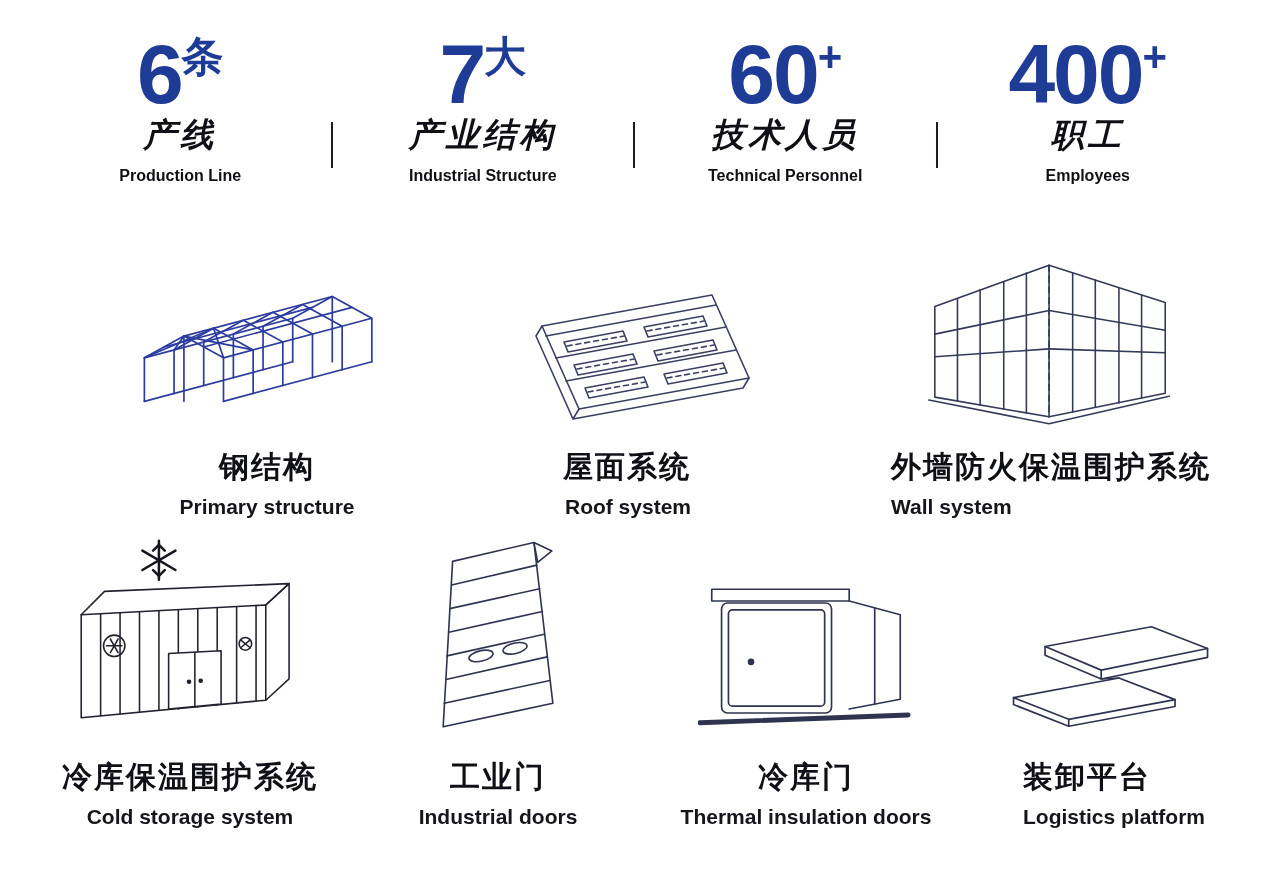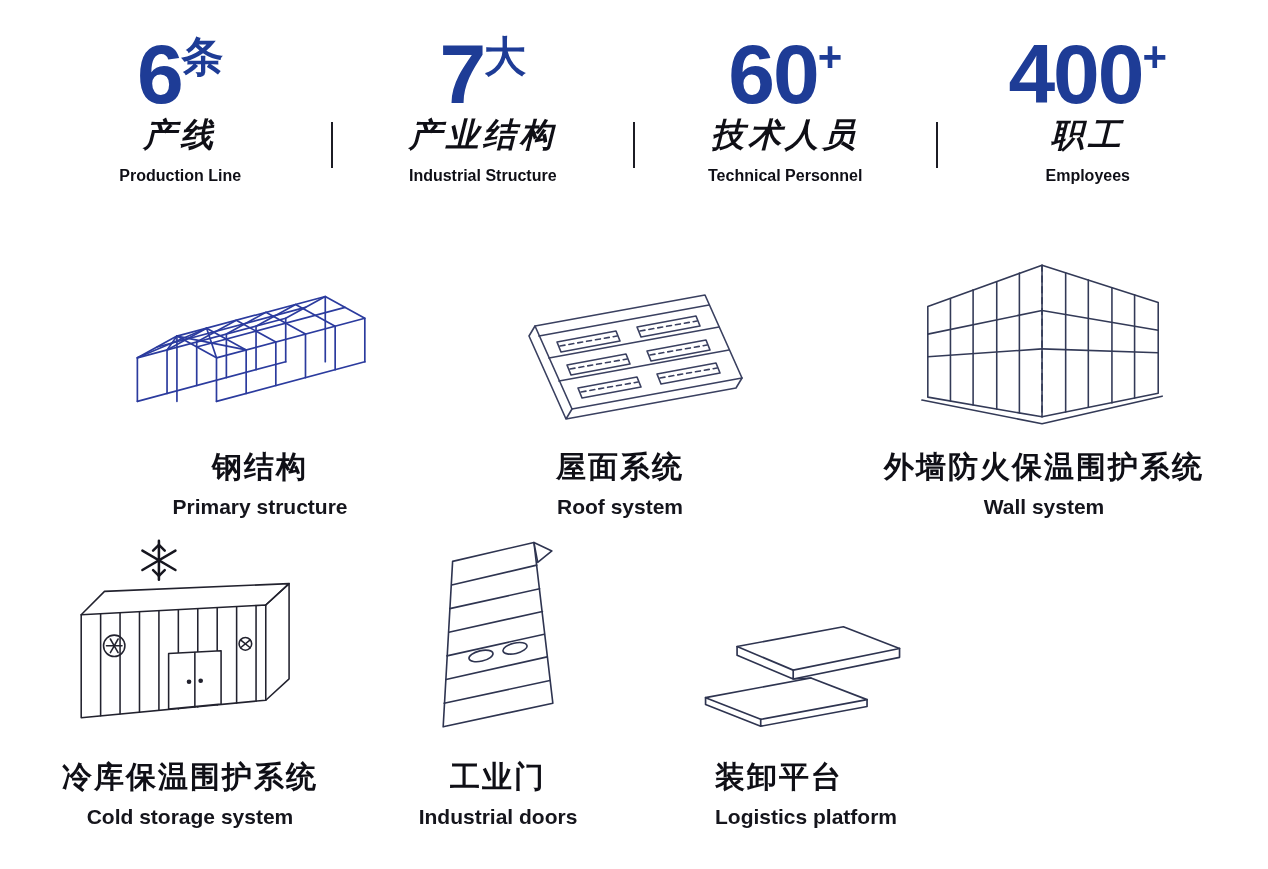--- a/index.html
+++ b/index.html
@@ -18,21 +18,21 @@
   .stats{display:flex;justify-content:space-evenly;align-items:flex-start;padding:36px 30px 0 30px;}
   .stat{display:flex;flex-direction:column;align-items:center;min-width:215px;}
   .num-row{display:flex;align-items:flex-start;line-height:.92;}
   .num{font-size:84px;font-weight:800;color:var(--blue);letter-spacing:-2px;}
   .unit{font-size:42px;font-weight:800;color:var(--blue);margin-top:2px;}
   .cn{font-size:33px;font-weight:700;color:var(--ink);letter-spacing:4px;white-space:nowrap;font-style:italic;}
   .en{font-size:16px;font-weight:700;color:var(--ink);margin-top:9px;white-space:nowrap;}
   .vdiv{width:2px;height:46px;background:#1c1c24;margin-top:86px;flex:0 0 2px;}
   
   .row{display:grid;width:100%;}
-  .row1{grid-template-columns:420px 400px 448px;margin-top:34px;}
+  .row1{grid-template-columns:420px 400px 448px;margin-top:34px;padding-left:7px;}
   .row1 .product:first-child{padding-left:100px;}
   .row2{grid-template-columns:25% 25% 25% 25%;margin-top:14px;padding-left:36px;}
   .product{display:flex;flex-direction:column;align-items:center;}
   .art{display:flex;align-items:flex-end;justify-content:center;}
   .row1 .art{height:212px;}
   .row2 .art{height:208px;}
   .p-cn{font-size:30px;font-weight:700;color:var(--ink);margin-top:16px;letter-spacing:2px;white-space:nowrap;}
   .p-en{font-size:21px;font-weight:600;color:#15151c;margin-top:7px;white-space:nowrap;}
   svg{display:block;}
   svg g{fill:none;stroke-linecap:round;stroke-linejoin:round;}
@@ -139,21 +139,21 @@
             <line x1="90" y1="88" x2="147" y2="78" stroke-dasharray="5 4"></line>
             <path d="M167,70 L226,59 L230,69 L171,80 Z"></path>
             <line x1="170" y1="74" x2="227" y2="64" stroke-dasharray="5 4"></line>
             <path d="M98,107 L157,96 L161,106 L102,117 Z"></path>
             <line x1="101" y1="111" x2="158" y2="101" stroke-dasharray="5 4"></line>
             <path d="M177,93 L236,82 L240,92 L181,103 Z"></path>
             <line x1="180" y1="97" x2="237" y2="87" stroke-dasharray="5 4"></line>
           </g>
         </svg>
       </div>
-      <figcaption style="text-align:center">
+      <figcaption style="text-align:right">
         <div class="p-cn">屋面系统</div>
         <div class="p-en">Roof system</div>
       </figcaption>
     </figure>
 
     <figure class="product" style="margin:0">
       <div class="art">
         <svg viewBox="0 0 260 180" width="256" height="178">
           <g stroke="#333a57" stroke-width="1.6">
             <path d="M128,12 L12,54 L12,146 L128,166 Z"></path>
@@ -168,21 +168,21 @@
             <line x1="222" y1="42" x2="222" y2="147"></line>
             <line x1="12" y1="82" x2="128" y2="58"></line>
             <line x1="128" y1="58" x2="246" y2="78"></line>
             <line x1="12" y1="105" x2="128" y2="97"></line>
             <line x1="128" y1="97" x2="246" y2="101"></line>
             <line x1="128" y1="12" x2="128" y2="166" stroke-dasharray="6 5"></line>
             <path d="M6,149 L128,173 L250,145"></path>
           </g>
         </svg>
       </div>
-      <figcaption style="text-align:center">
+      <figcaption style="text-align:left">
         <div class="p-cn">外墙防火保温围护系统</div>
         <div class="p-en">Wall system</div>
       </figcaption>
     </figure>
 
   </section>
 
   <section class="row row2">
 
     <figure class="product" style="margin:0">
@@ -249,20 +249,39 @@
             <path d="M138,10 L157,19 L142,31 Z" fill="#ffffff"></path>
           </g>
         </svg>
       </div>
       <figcaption style="text-align:center">
         <div class="p-cn">工业门</div>
         <div class="p-en">Industrial doors</div>
       </figcaption>
     </figure>
 
+    <figure class="product" style="margin:0">
+      <div class="art">
+        <svg viewBox="0 0 220 170" width="216" height="168">
+          <g stroke="#2e3450" stroke-width="1.7">
+            <rect x="14" y="16" width="140" height="12"></rect>
+            <rect x="24" y="30" width="112" height="112" rx="6"></rect>
+            <rect x="31" y="37" width="98" height="98" rx="4"></rect>
+            <circle cx="54" cy="90" r="2.5" fill="#2e3450"></circle>
+            <path d="M154,28 L206,42 L206,128 L154,138"></path>
+            <line x1="180" y1="35" x2="180" y2="133"></line>
+            <line x1="2" y1="152" x2="214" y2="144" stroke-width="5"></line>
+          </g>
+        </svg>
+      </div>
+      <figcaption style="text-align:center">
+        <div class="p-cn">冷库门</div>
+        <div class="p-en">Thermal insulation doors</div>
+      </figcaption>
+    </figure>
 
     <figure class="product" style="margin:0">
       <div class="art">
         <svg viewBox="0 0 220 130" width="218" height="128">
           <g stroke="#2e3450" stroke-width="1.7">
             <path d="M40,34 L148,14 L205,36 L97,58 Z"></path>
             <path d="M40,34 L40,43 L97,67 L97,58 M97,67 L205,45 L205,36"></path>
             <line x1="97" y1="67" x2="115" y2="66"></line>
             <path d="M8,86 L115,66 L172,88 L64,108 Z"></path>
             <path d="M8,86 L8,93 L64,115 L64,108 M64,115 L172,95 L172,88"></path>

